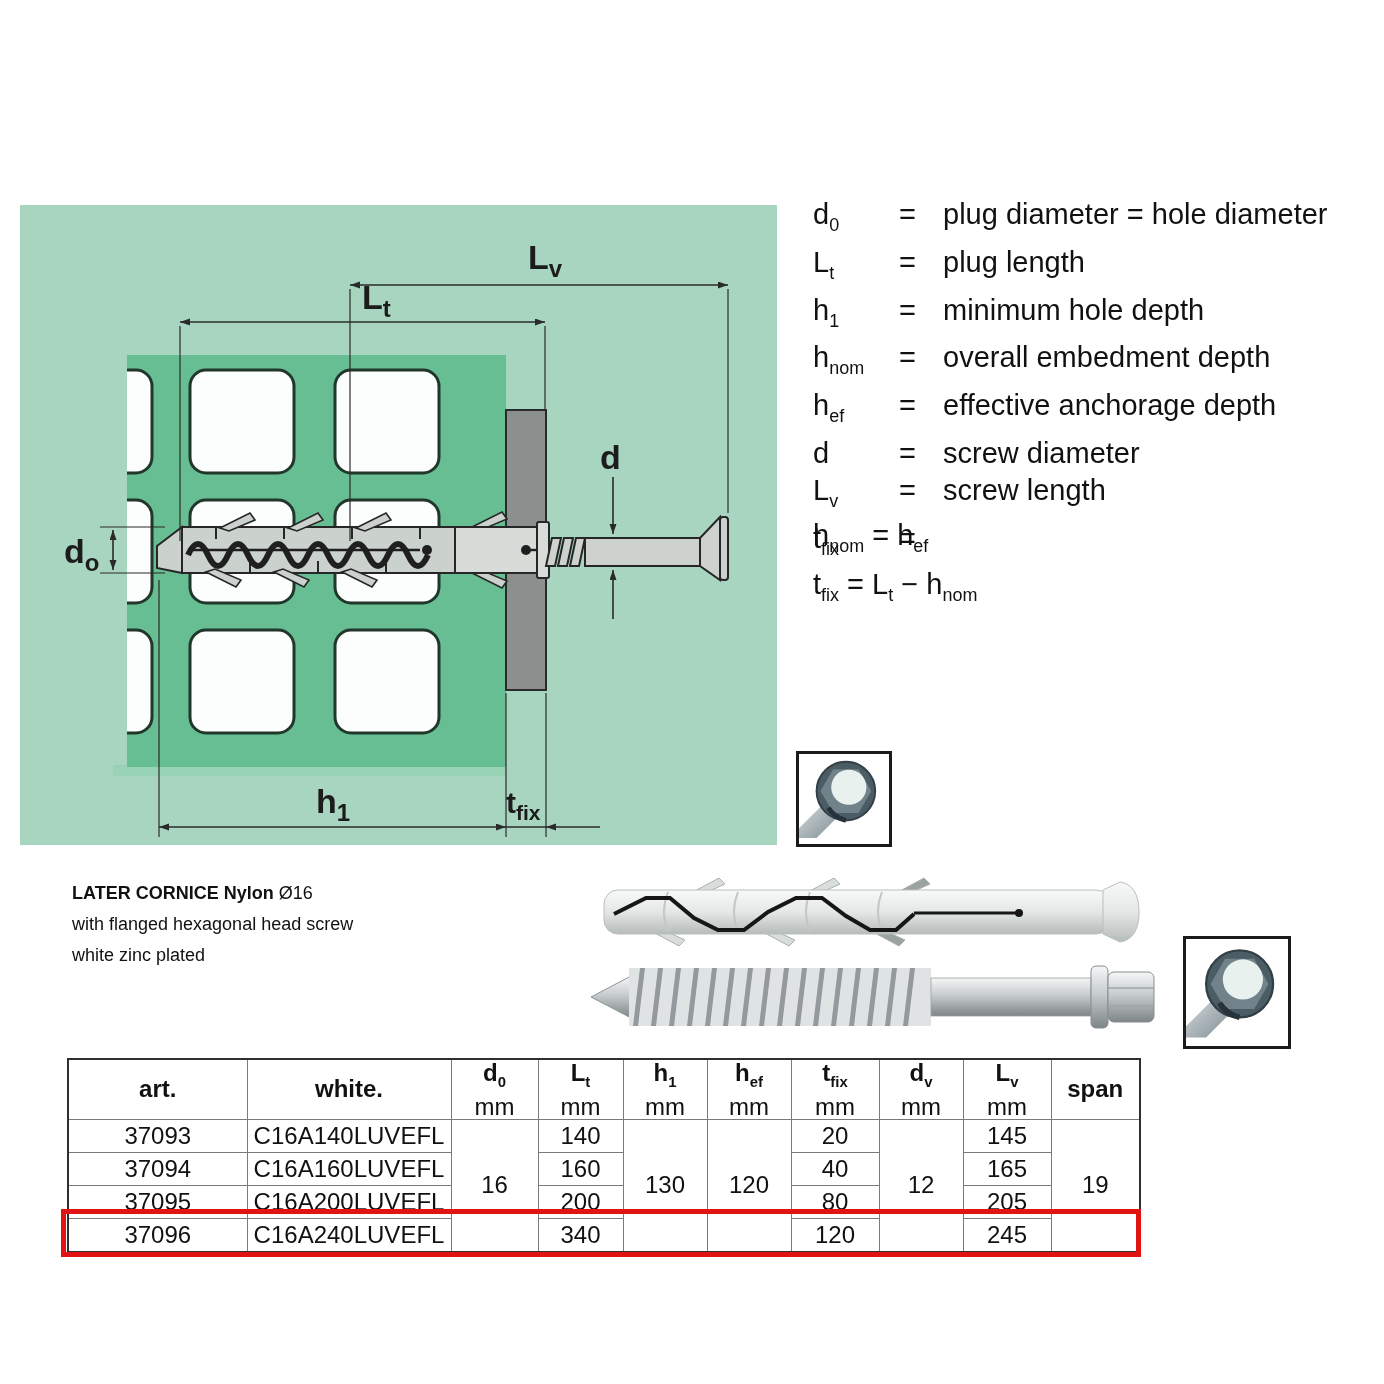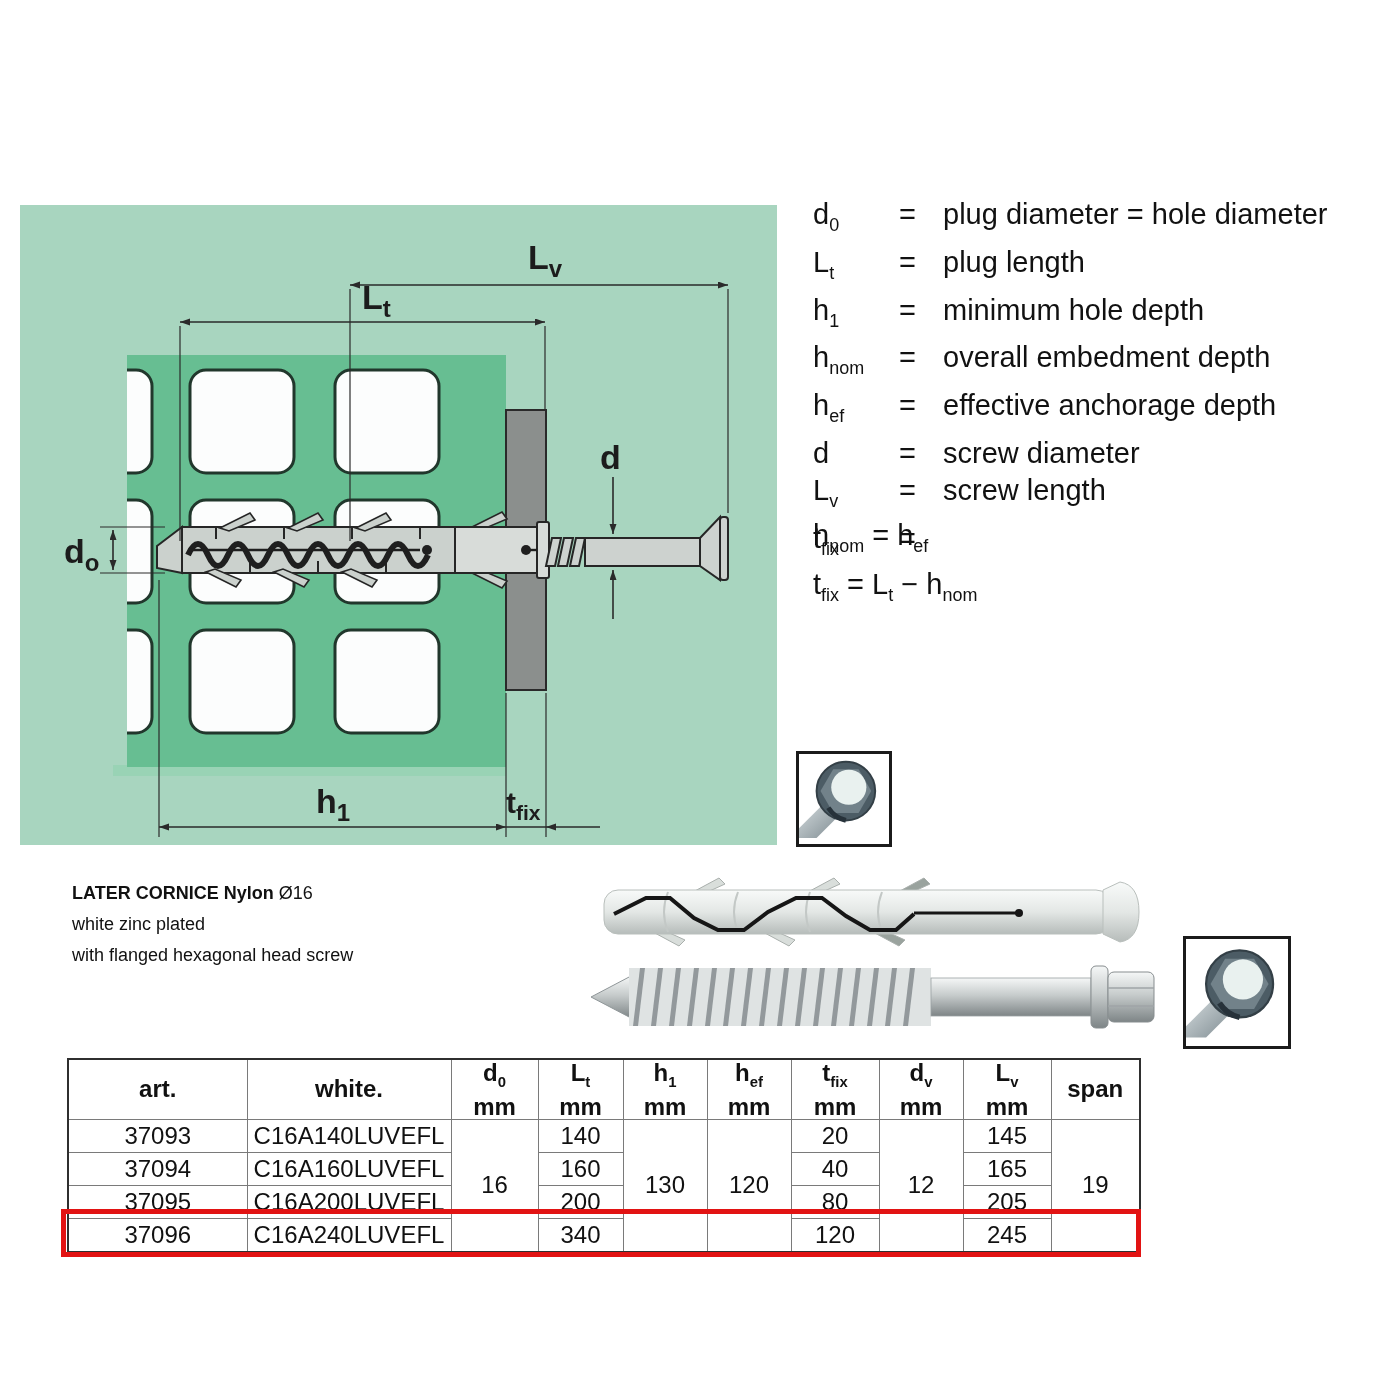--- a/index.html
+++ b/index.html
@@ -26,21 +26,21 @@
   #head-box-1{left:796px;top:751px;width:90px;height:90px;}
   #head-box-2{left:1183px;top:936px;width:102px;height:107px;}
 
   
   #spec-table{left:67px;top:1058px;}
   table{border-collapse:collapse;table-layout:fixed;width:1072px;font-size:24px;}
   th,td{border:1px solid #7a7a7a;text-align:center;vertical-align:middle;padding:0;}
   table{border:2px solid #2f2f2f;}
   th{height:58px;font-weight:bold;}
   td{height:32px;margin-left:25px;}
-  .h-unit{font-weight:bold;line-height:24px;}
+  .h-unit{font-weight:normal;line-height:24px;}
   .h-sym{line-height:26px;}
 
   
   #row-highlight{left:61px;top:1209px;width:1080px;height:48px;
      border:5px solid #e21313;box-sizing:border-box;pointer-events:none;}
 </style>
 </head>
 <body>
 
 <div id="page">
@@ -215,22 +215,22 @@
       <polygon points="0,86 18,86 42,62 28,48 0,76" fill="url(#mh1)"></polygon>
       <circle cx="48" cy="38" r="30" fill="#4c5c65" stroke="#333f46" stroke-width="2"></circle>
       <polygon points="74,38 61,60.5 35,60.5 22,38 35,15.5 61,15.5" fill="#72828a"></polygon>
       <circle cx="51" cy="34" r="18" fill="#e9f1ef"></circle>
       <path d="M30,55 A30,30 0 0 0 48,68" stroke="#27323a" stroke-width="5" fill="none"></path>
     </svg>
   </div>
 
   <div id="title" class="abs">
     <div><span class="b">LATER CORNICE Nylon</span> <span>Ø16</span></div>
+    <div>with flanged hexagonal head screw</div>
     <div>white zinc plated</div>
-    <div>with flanged hexagonal head screw</div>
   </div>
 
   <svg class="abs" style="left:598px;top:870px" width="562" height="84" viewBox="0 0 562 84">
     <defs>
       <linearGradient id="nyl" x1="0" y1="0" x2="0" y2="1">
         <stop offset="0" stop-color="#f8faf9"></stop>
           <stop offset="0.5" stop-color="#e3e7e5"></stop>
           <stop offset="1" stop-color="#b6bcba"></stop>
       </linearGradient>
     </defs>

